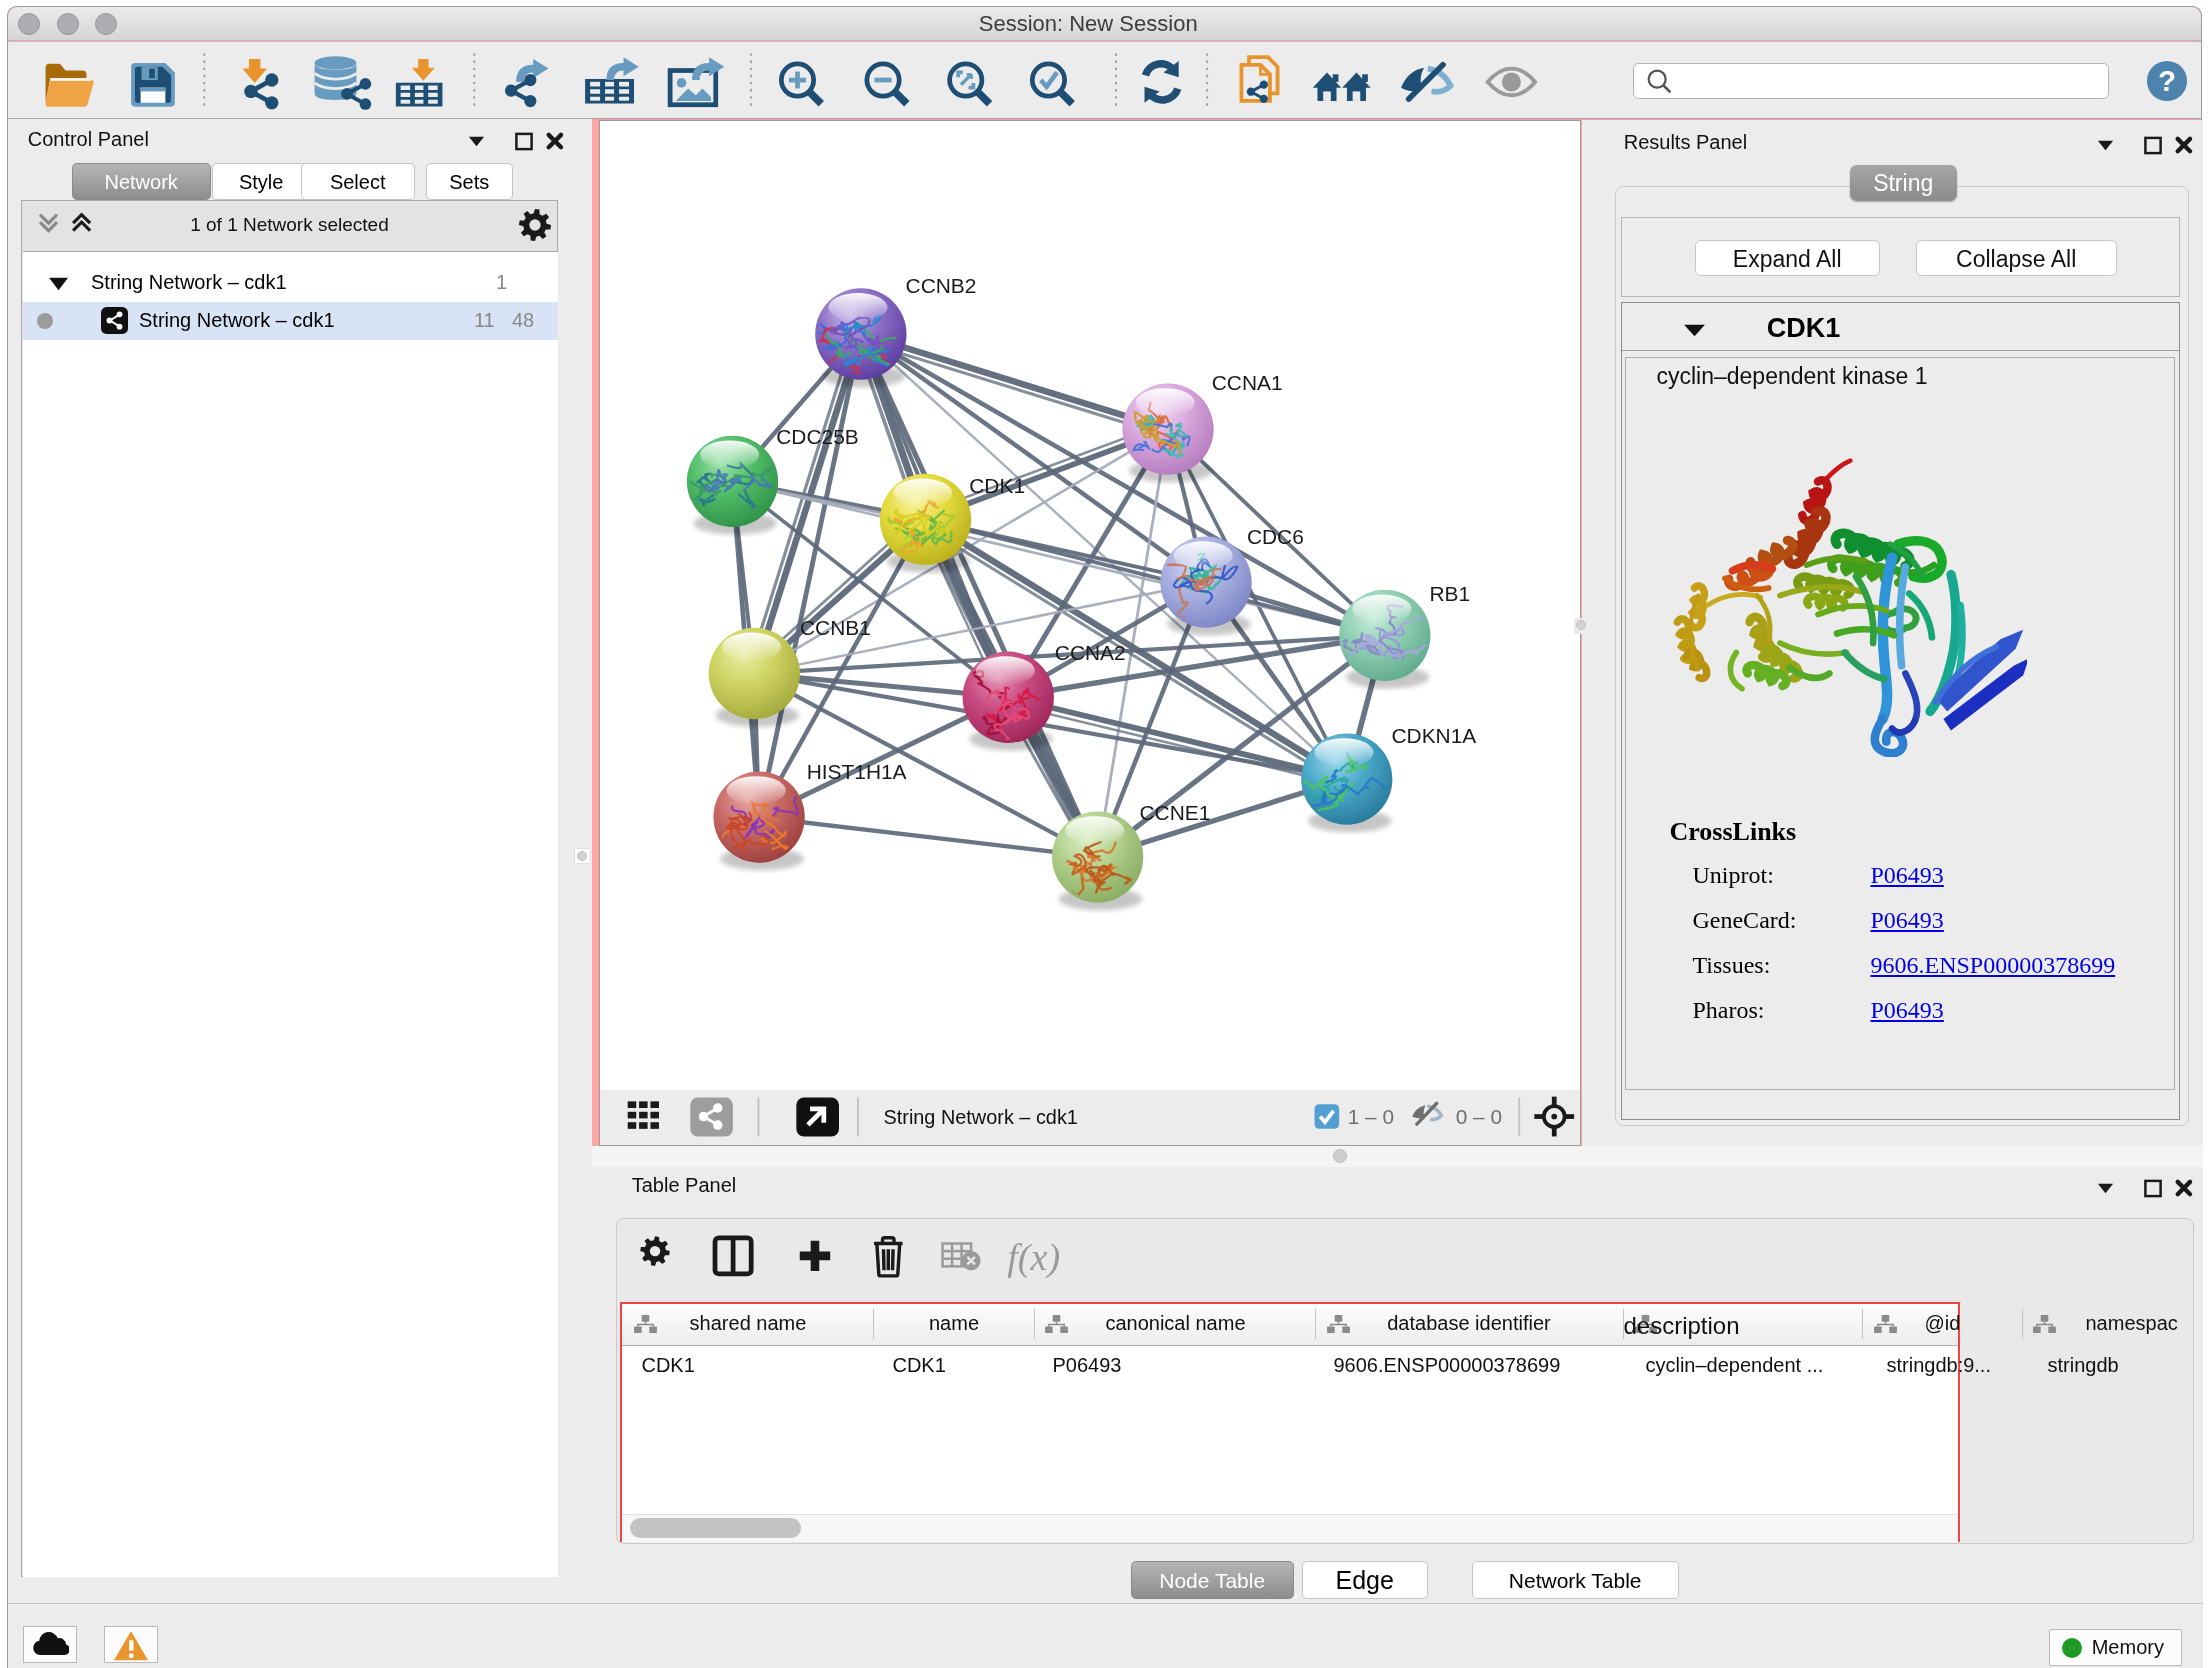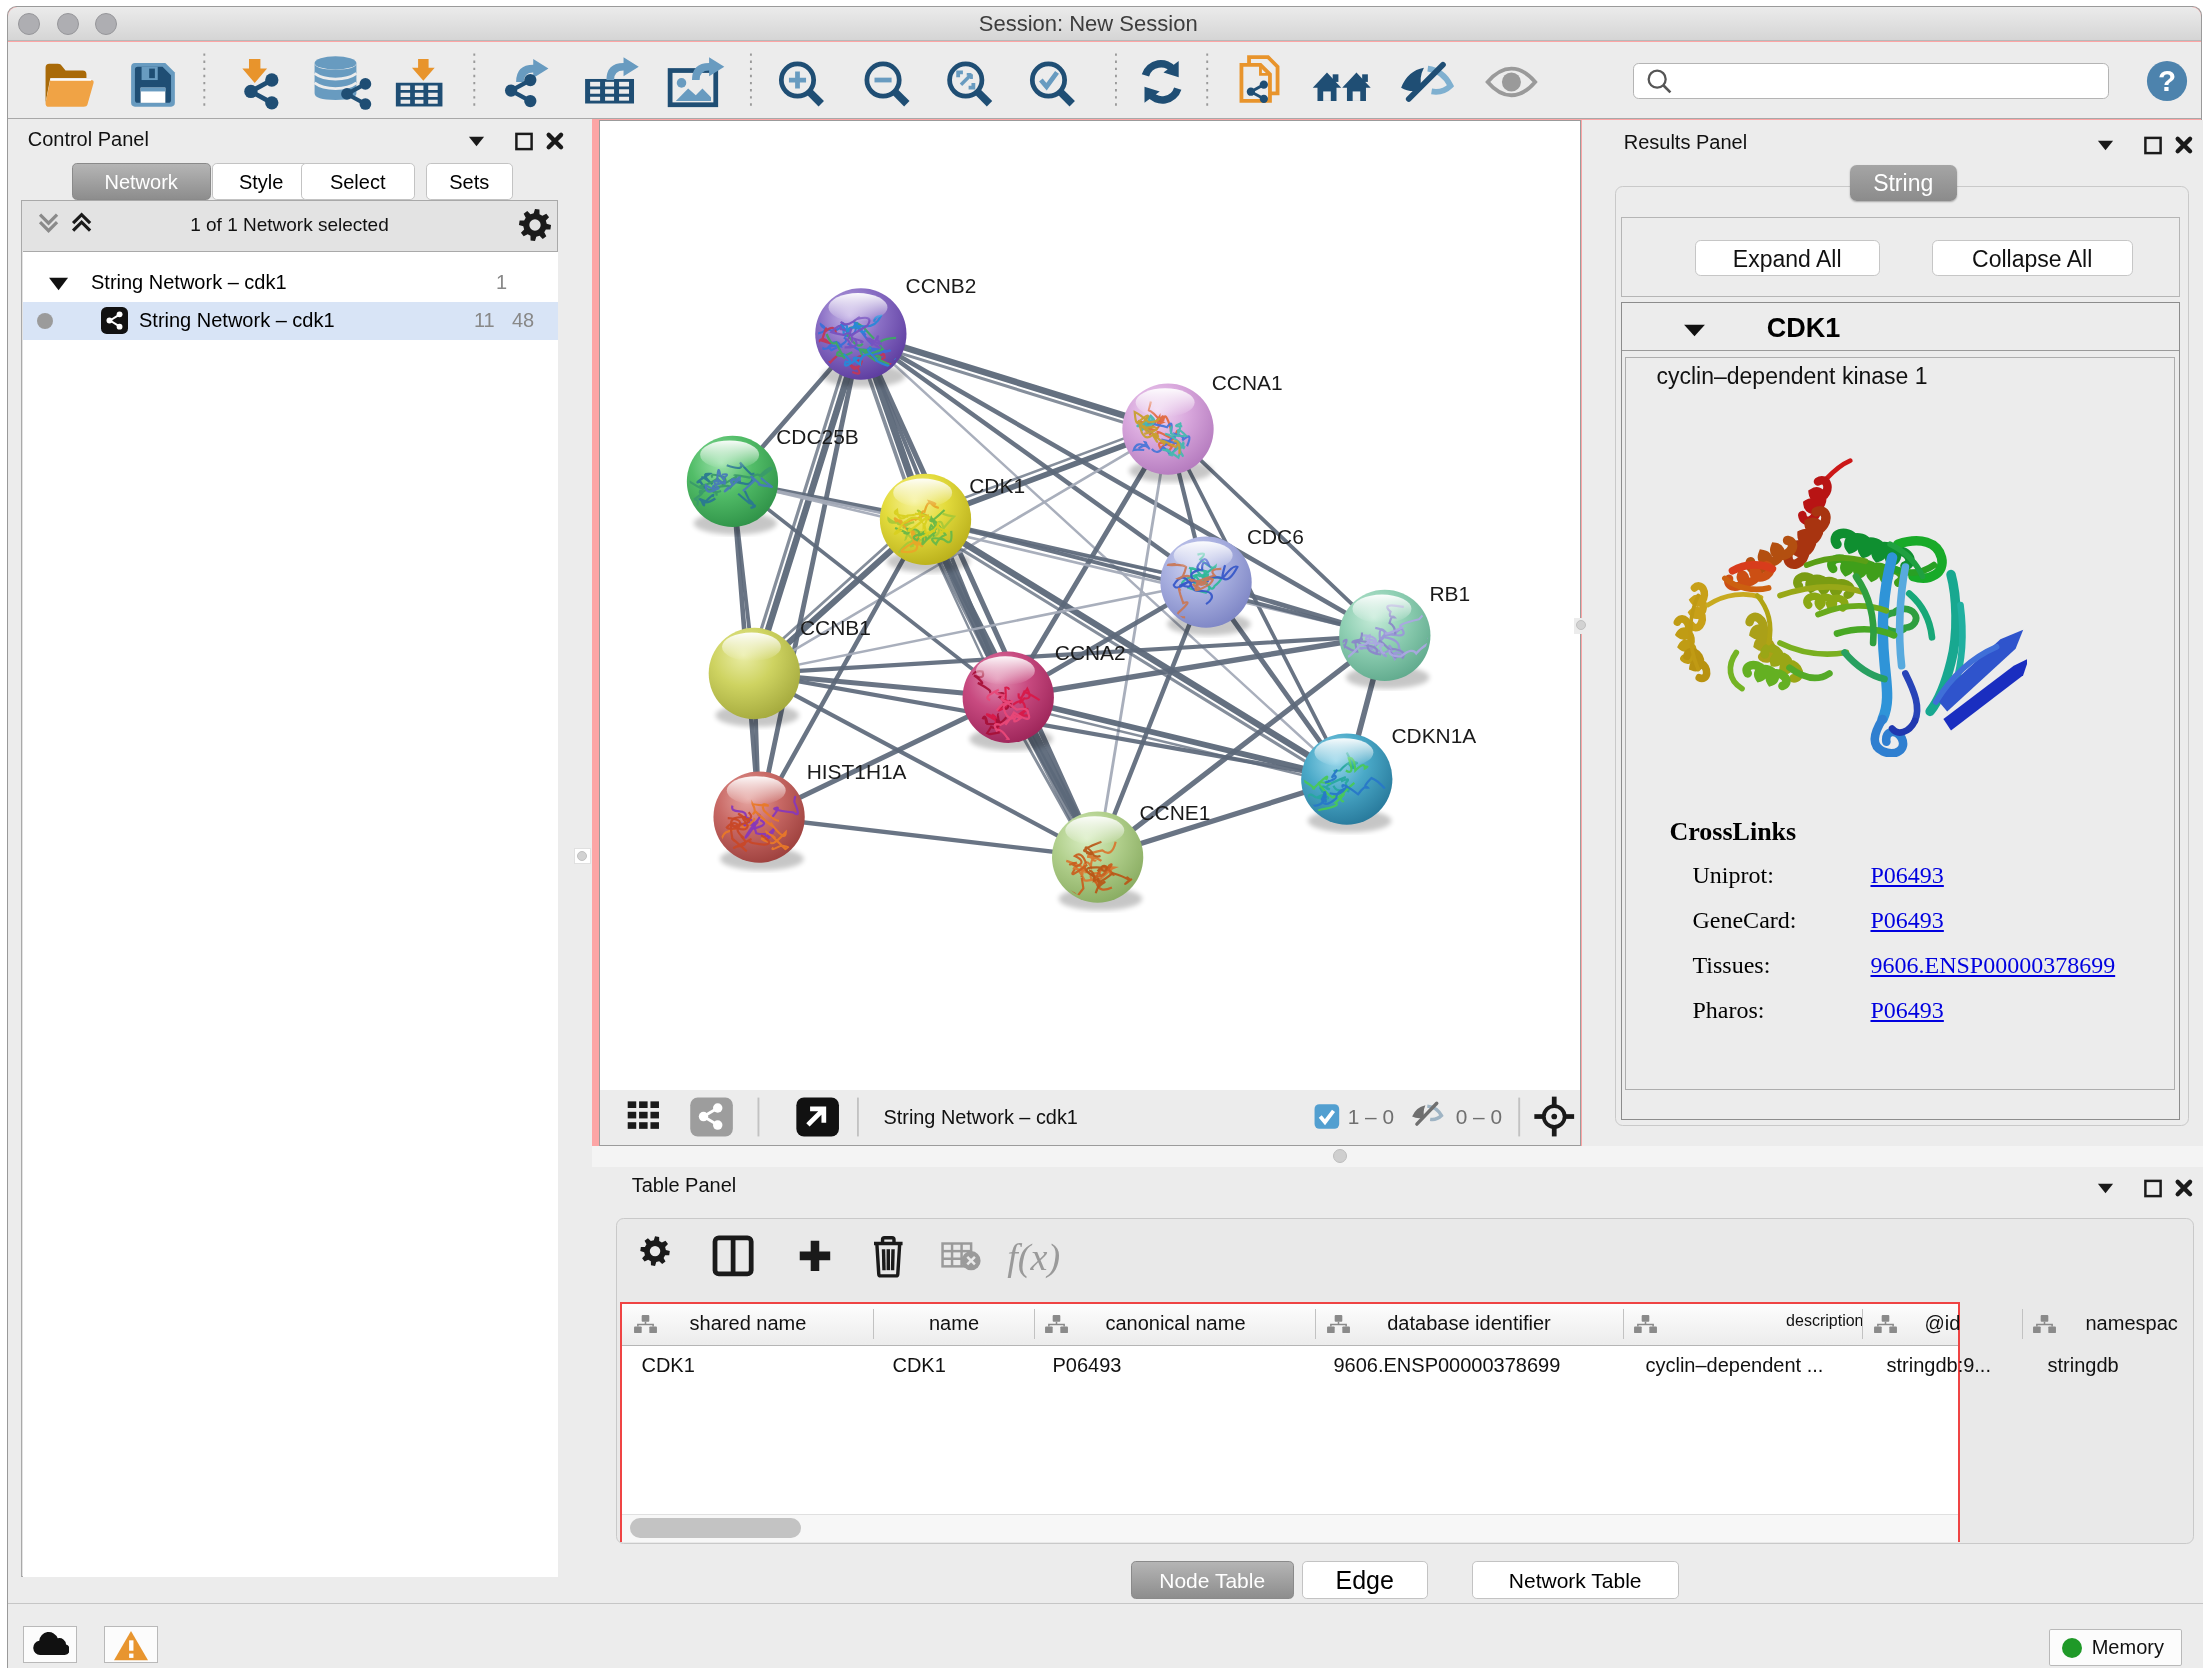--- a/index.html
+++ b/index.html
@@ -736,21 +736,21 @@
       <rect x="52" y="3" width="16" height="16" fill="none" stroke="#1a1a1a" stroke-width="2.6"></rect>
       <path d="M86 4 L99 17 M99 4 L86 17" stroke="#1a1a1a" stroke-width="4.6" stroke-linecap="round"></path>
     </svg>
 
     <div style="position:absolute;left:33px;top:66px;width:574px;height:940px;background:#ececec;border:1px solid #c9c9c9;border-radius:7.6px;"></div>
 
     <div style="position:absolute;left:268px;top:45px;width:107px;height:36px;background:linear-gradient(#a5a5a5,#8b8b8b);border-radius:6.7px;color:#fff;font-size:23px;text-align:center;line-height:36px;box-shadow:0 1px 1.9px rgba(0,0,0,0.3);">String</div>
 
     <div style="position:absolute;left:39px;top:97px;width:559px;height:80px;border:1px solid #b5b5b5;background:#ececec;">
       <div class="rbtn" style="left:73px;top:22px;width:185px;line-height:36px;">Expand All</div>
-      <div class="rbtn" style="left:310px;top:22px;width:201px;line-height:36px;">Collapse All</div>
+      <div class="rbtn" style="left:294px;top:22px;width:201px;line-height:36px;">Collapse All</div>
     </div>
 
     <div style="position:absolute;left:39px;top:182px;width:559px;height:818px;border:1px solid #8c8c8c;background:#ececec;">
 
       <svg width="27" height="17" viewBox="0 0 28 18" style="position:absolute;left:59px;top:19px;">
           <path d="M3 3 L25 3 L14 15 Z" fill="#111"></path>
         </svg>
       <div style="position:absolute;left:145px;top:10.5px;font-size:27px;font-weight:bold;color:#000;">CDK1</div>
       <div style="position:absolute;left:0;top:47px;width:100%;border-top:1px solid #9a9a9a;"></div>
 
@@ -913,21 +913,21 @@
 <div style="position:absolute;left:693px;top:8.6px;width:307px;text-align:center;font-size:20px;color:#111;">database identifier</div>
 <div style="position:absolute;left:1001px;top:5.7px;width:1px;height:30px;background:#c2c2c2;"></div>
 <svg width="23" height="21" viewBox="0 0 24 22" style="position:absolute;left:1012px;top:10.5px;">
               <g fill="#8a8a8a">
                 <rect x="8" y="1" width="8" height="7" rx="1"></rect>
                 <rect x="0" y="13" width="8" height="7" rx="1"></rect>
                 <rect x="16" y="13" width="8" height="7" rx="1"></rect>
               </g>
               <path d="M12 8 L12 11 M4 13 L4 11 L20 11 L20 13" stroke="#8a8a8a" stroke-width="1.6" fill="none"></path>
             </svg>
-<div style="position:absolute;left:1001px;top:8.6px;width:240px;text-align:right;font-size:16px;color:#111;">description</div>
+<div style="position:absolute;left:1001px;top:8.6px;width:240px;text-align:left;font-size:24px;color:#111;">description</div>
 <div style="position:absolute;left:1240px;top:5.7px;width:1px;height:30px;background:#c2c2c2;"></div>
 <svg width="23" height="21" viewBox="0 0 24 22" style="position:absolute;left:1252px;top:10.5px;">
               <g fill="#8a8a8a">
                 <rect x="8" y="1" width="8" height="7" rx="1"></rect>
                 <rect x="0" y="13" width="8" height="7" rx="1"></rect>
                 <rect x="16" y="13" width="8" height="7" rx="1"></rect>
               </g>
               <path d="M12 8 L12 11 M4 13 L4 11 L20 11 L20 13" stroke="#8a8a8a" stroke-width="1.6" fill="none"></path>
             </svg>
 <div style="position:absolute;left:1240px;top:8.6px;width:160px;text-align:center;font-size:20px;color:#111;">@id</div>

